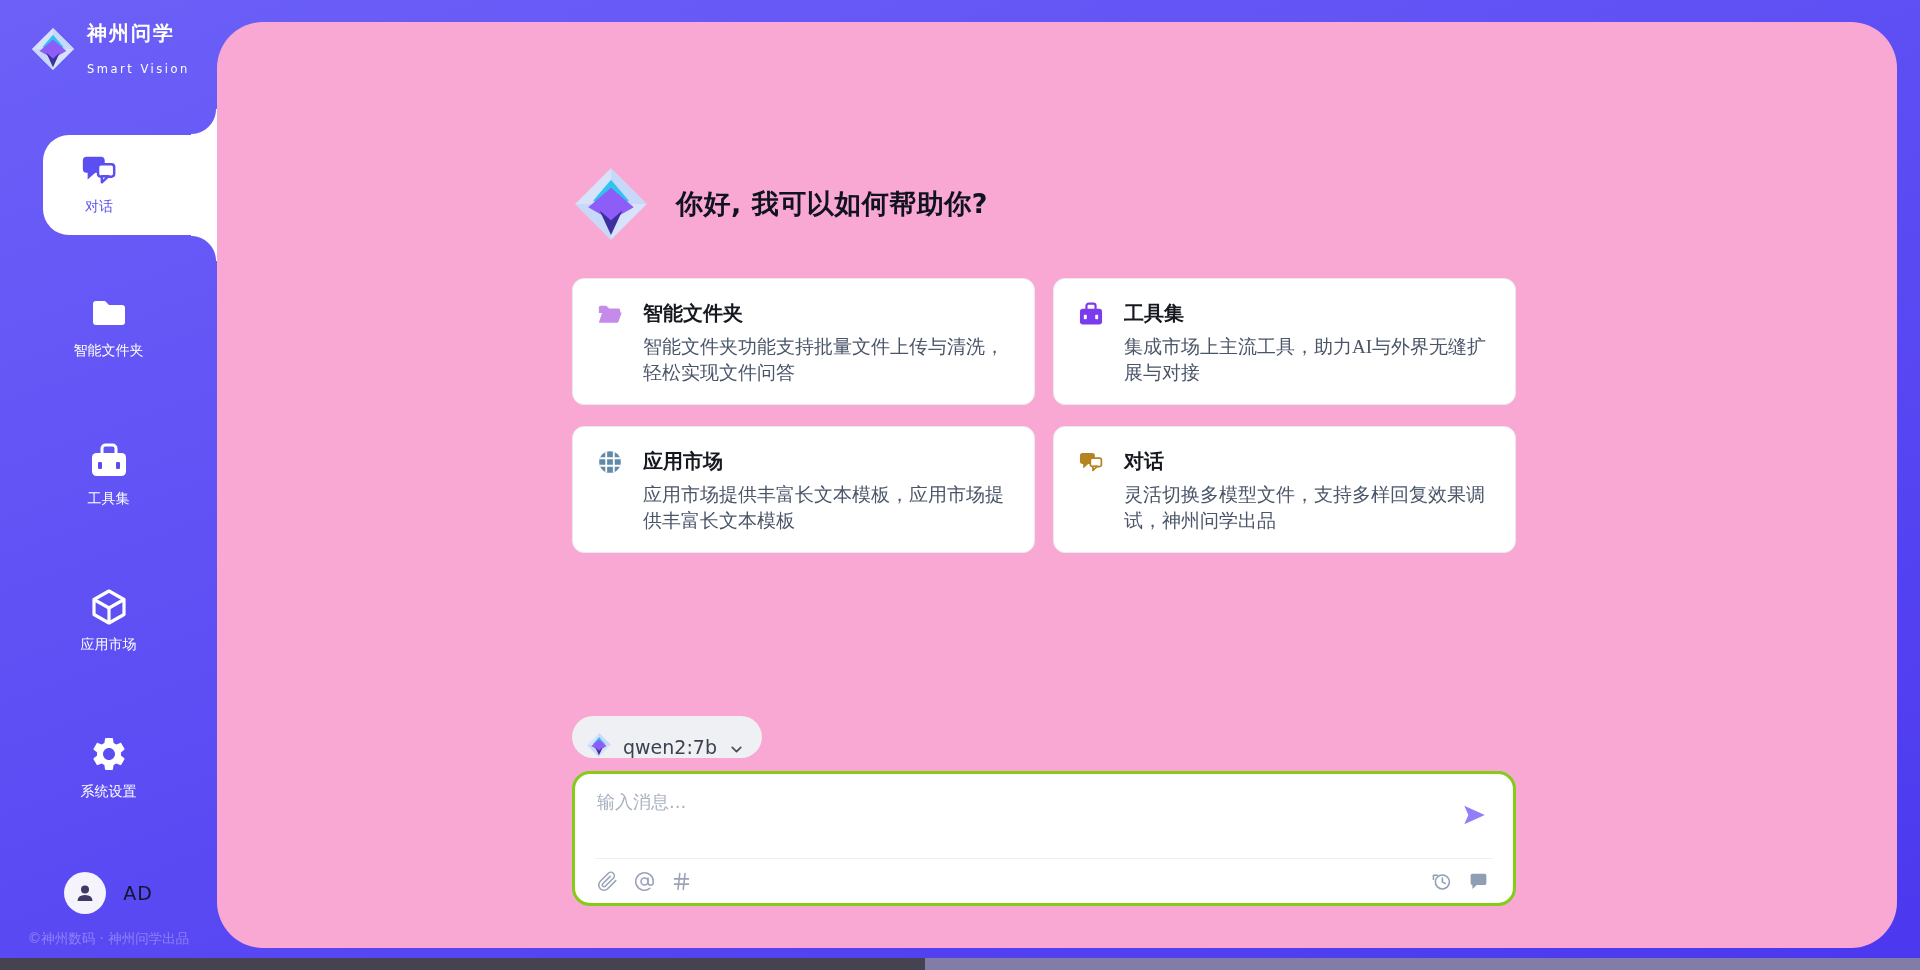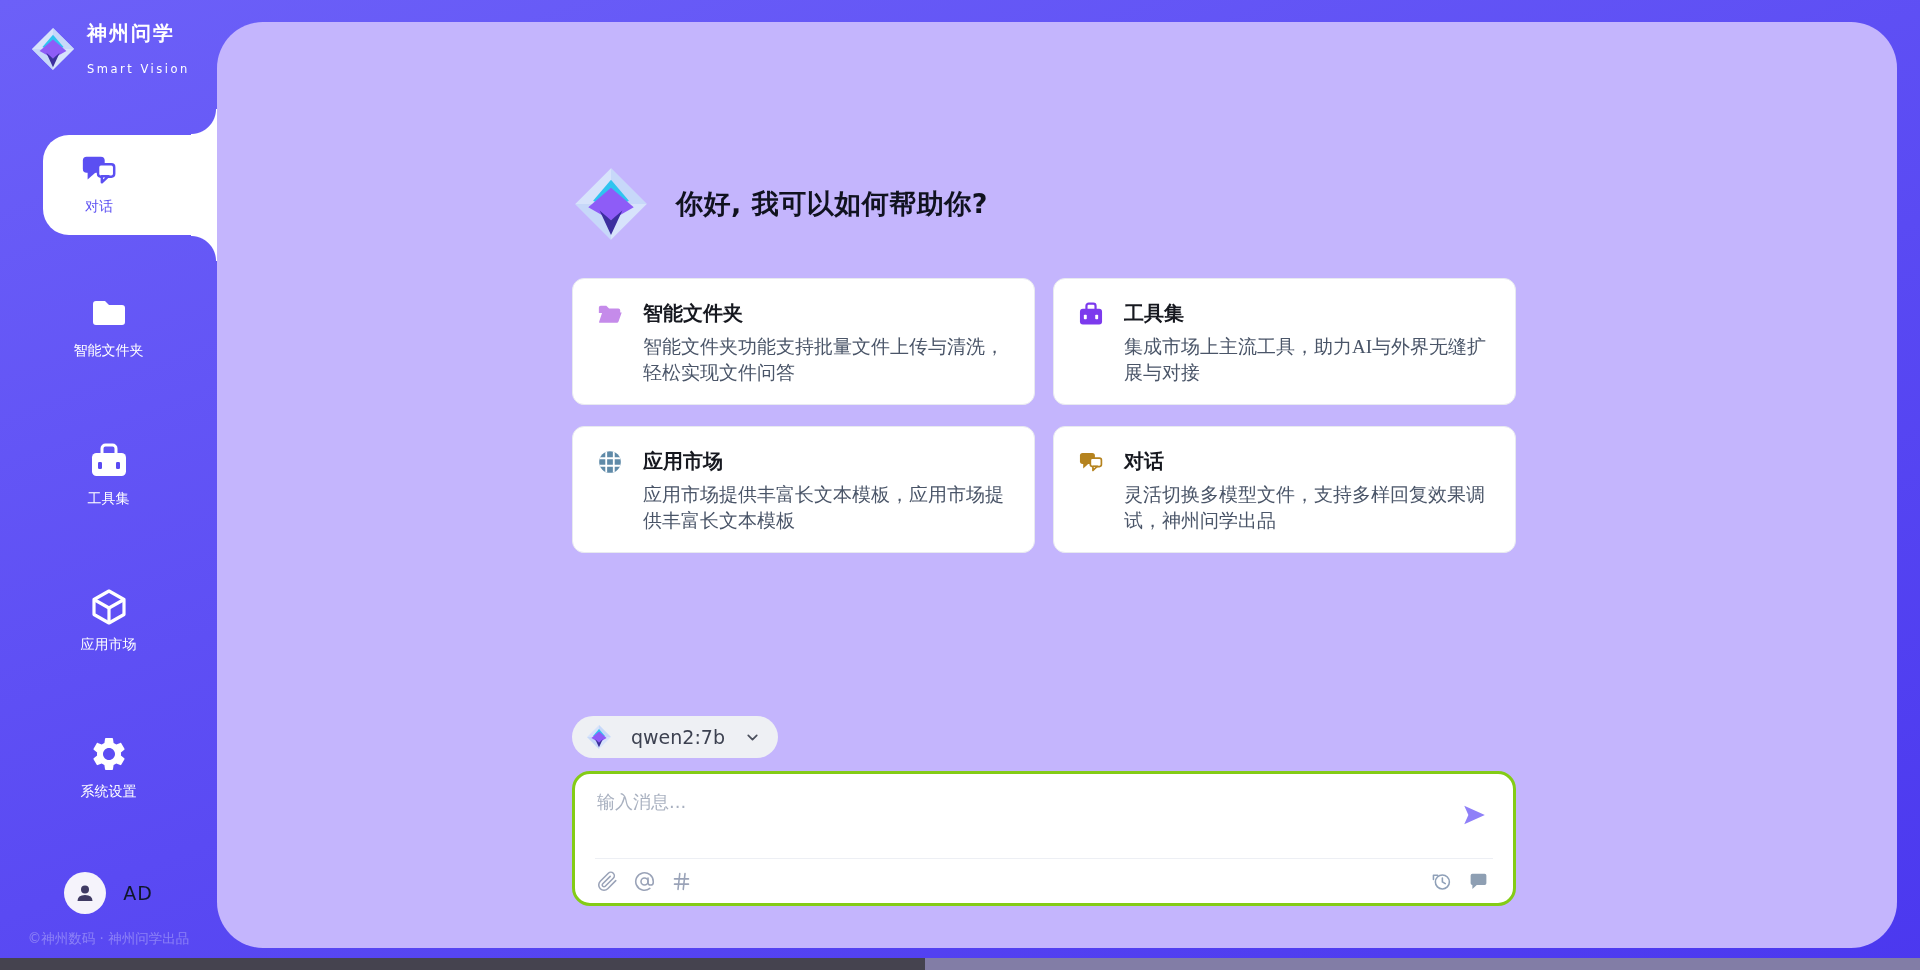--- a/index.html
+++ b/index.html
@@ -5,21 +5,21 @@
   * { margin:0; padding:0; box-sizing:border-box; }
   html,body { width:1920px; height:970px; overflow:hidden; }
   body {
     font-family:"DejaVu Sans", sans-serif;
     background:linear-gradient(160deg,#6c60f8 0%, #5a4af3 55%, #4b38ef 100%);
     position:relative;
   }
   
   .panel {
     position:absolute; left:217px; top:22px; width:1680px; height:926px;
-    background:#c4b5fd; border-radius:46px;
+    background:#f9a8d4; border-radius:46px;
   }
   
   .sidebar { position:absolute; left:0; top:0; width:217px; height:848px; }
   .brand { position:absolute; left:30px; top:22px; display:flex; align-items:center; gap:11px; }
   .brand .logo { width:46px; height:46px; }
   .brand-name { color:#fff; font-size:20px; font-weight:700; letter-spacing:2px; line-height:1.1; }
   .brand-sub { color:#fff; font-size:11.5px; letter-spacing:2.5px; margin-top:18px; }
 
   .active-tab {
     position:absolute; left:43px; top:135px; width:175px; height:100px;
@@ -60,21 +60,21 @@
   .card { background:#fff; border:1px solid #e8eaf0; border-radius:12px; padding:21px 24px 0 24px; cursor:pointer; }
   .card-head { display:flex; align-items:center; gap:20px; }
   .card-head svg { width:26px; height:26px; flex:0 0 auto; }
   .card-title { font-size:20px; font-weight:700; color:#16181f; }
   .card-desc { margin:7px 0 0 46px; font-size:19px; line-height:26px; color:#4a5568;font-family:Liberation Serif, serif; }
   .ic-folder-open { color:#c58bea; } .ic-toolbox { color:#7c3aed; }
   .ic-globe { color:#5f8aa8; } .ic-chat-gold { color:#b5831f; }
 
   
   .model-pill { position:absolute; left:355px; top:694px; height:42px;
-    display:inline-flex; align-items:center; gap:19px; padding:0 17px 0 14px;
+    display:inline-flex; align-items:flex-end; gap:11px; padding:0 17px 0 14px;
     background:#eef0f4; border-radius:21px; cursor:pointer; }
   .model-pill .logo { width:26px; height:26px; }
   .model-name { font-size:19px; color:#3c4150; }
   .model-pill .chev { width:17px; height:17px; color:#4a4f5c; }
 
   
   .composer { position:absolute; left:355px; top:749px; width:944px; height:135px;
     background:#fff; border:3px solid #84cc16; border-radius:18px; }
   .composer textarea { position:absolute; left:22px; top:16px; width:840px; height:58px;
     border:none; outline:none; resize:none; background:transparent;

